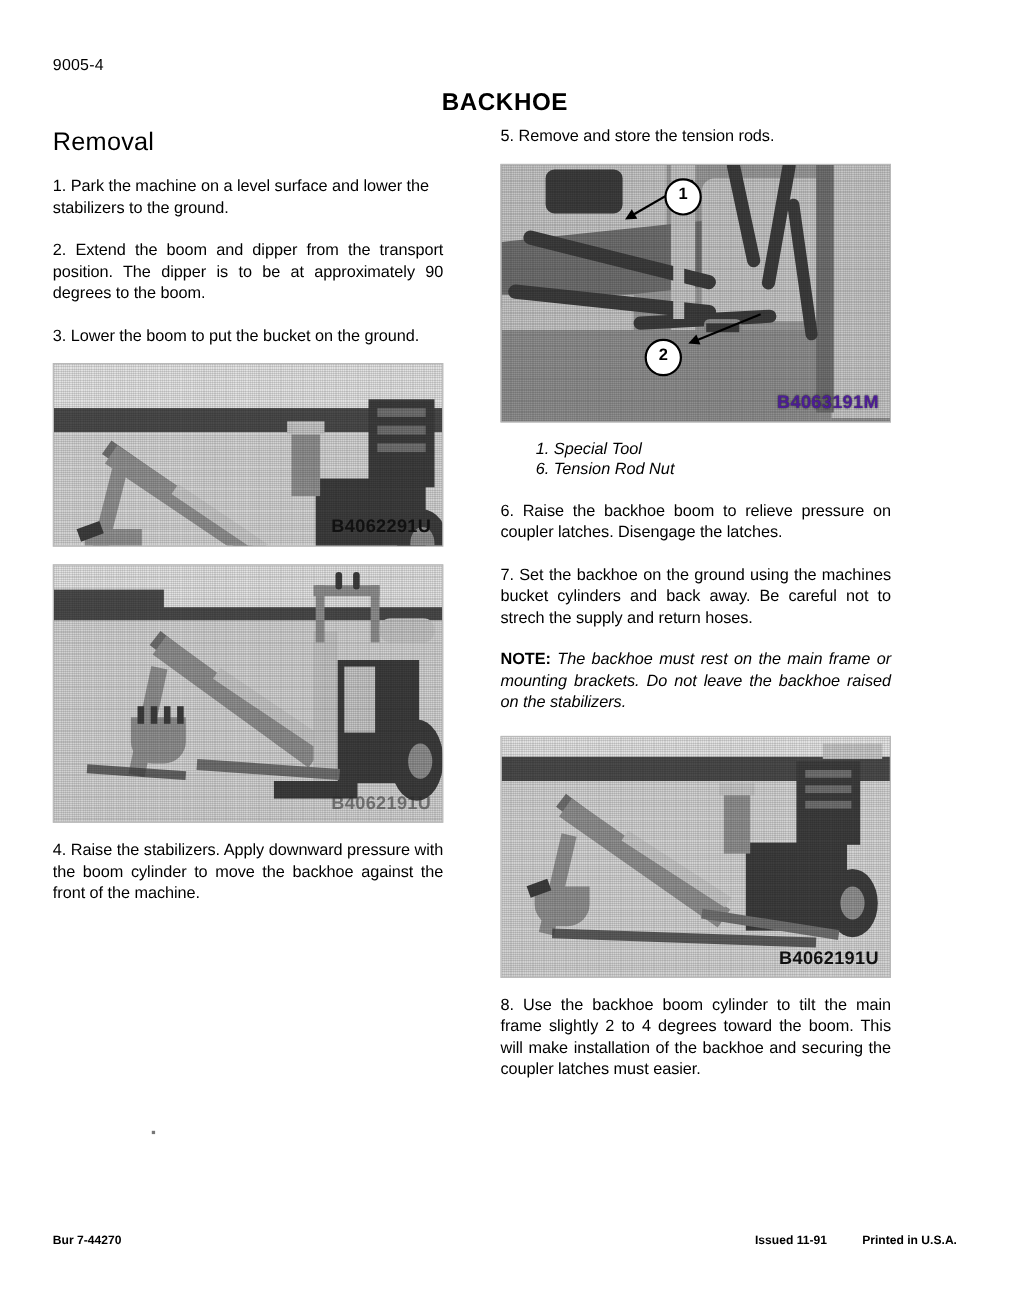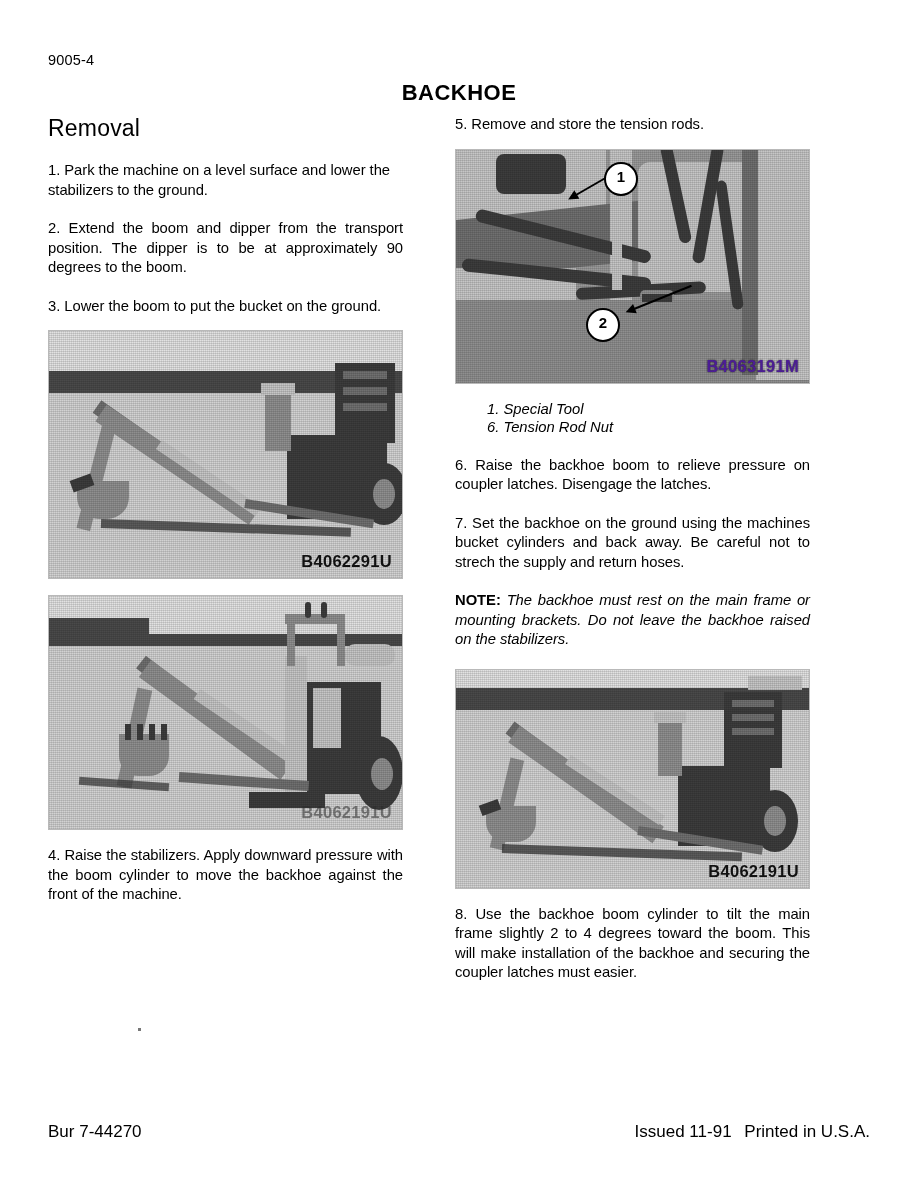--- a/index.html
+++ b/index.html
@@ -147,26 +147,27 @@
     border-bottom: 5px solid transparent;
     border-right: 10px solid #000000;
   }
 
   
   .footer {
     position: absolute;
     left: 48px;
     right: 48px;
     top: 1122px;
-    font-size: 17px;
+    font-size: 11px;
     display: flex;
     justify-content: space-between;
     align-items: flex-end;
-  }
-  .footer .right span { margin-left: 8px; }
+    font-weight: bold;
+  }
+  .footer .right span { margin-left: 29px; }
   .speck {
     position: absolute;
     left: 138px; top: 1028px;
     width: 3px; height: 3px;
     background: #777;
   }
 </style>
 </head>
 <body>
 
@@ -176,21 +177,21 @@
   <div class="doc-title">BACKHOE</div>
 
   <div class="col col-left">
 
     <h2 class="section-head">Removal</h2>
 
     <p class="body nojust">1. Park the machine on a level surface and lower the stabilizers to the ground.</p>
     <p class="body">2. Extend the boom and dipper from the transport position. The dipper is to be at approximately 90 degrees to the boom.</p>
     <p class="body nojust tight">3. Lower the boom to put the bucket on the ground.</p>
 
-    <div class="photo" style="height:249px;">
+    <div class="photo" style="height:167px;">
       <div class="sky" style="top:0; height:52px;"></div>
       <div class="treeline" style="top:40px; height:22px;"></div>
       <div class="ground" style="top:62px;"></div>
 
       <div class="part" style="left:40px; top:95px; width:14px; height:105px; transform:rotate(14deg);"></div>
       <div class="part mid" style="left:48px; top:68px; width:160px; height:15px; transform:rotate(35deg); transform-origin:0 50%;"></div>
       <div class="part" style="left:52px; top:72px; width:185px; height:20px; transform:rotate(34deg); transform-origin:0 50%;"></div>
       <div class="part light" style="left:110px; top:108px; width:120px; height:11px; transform:rotate(34deg); transform-origin:0 50%;"></div>
 
       <div class="part" style="left:28px; top:150px; width:52px; height:38px; border-radius:0 0 22px 22px;"></div>

